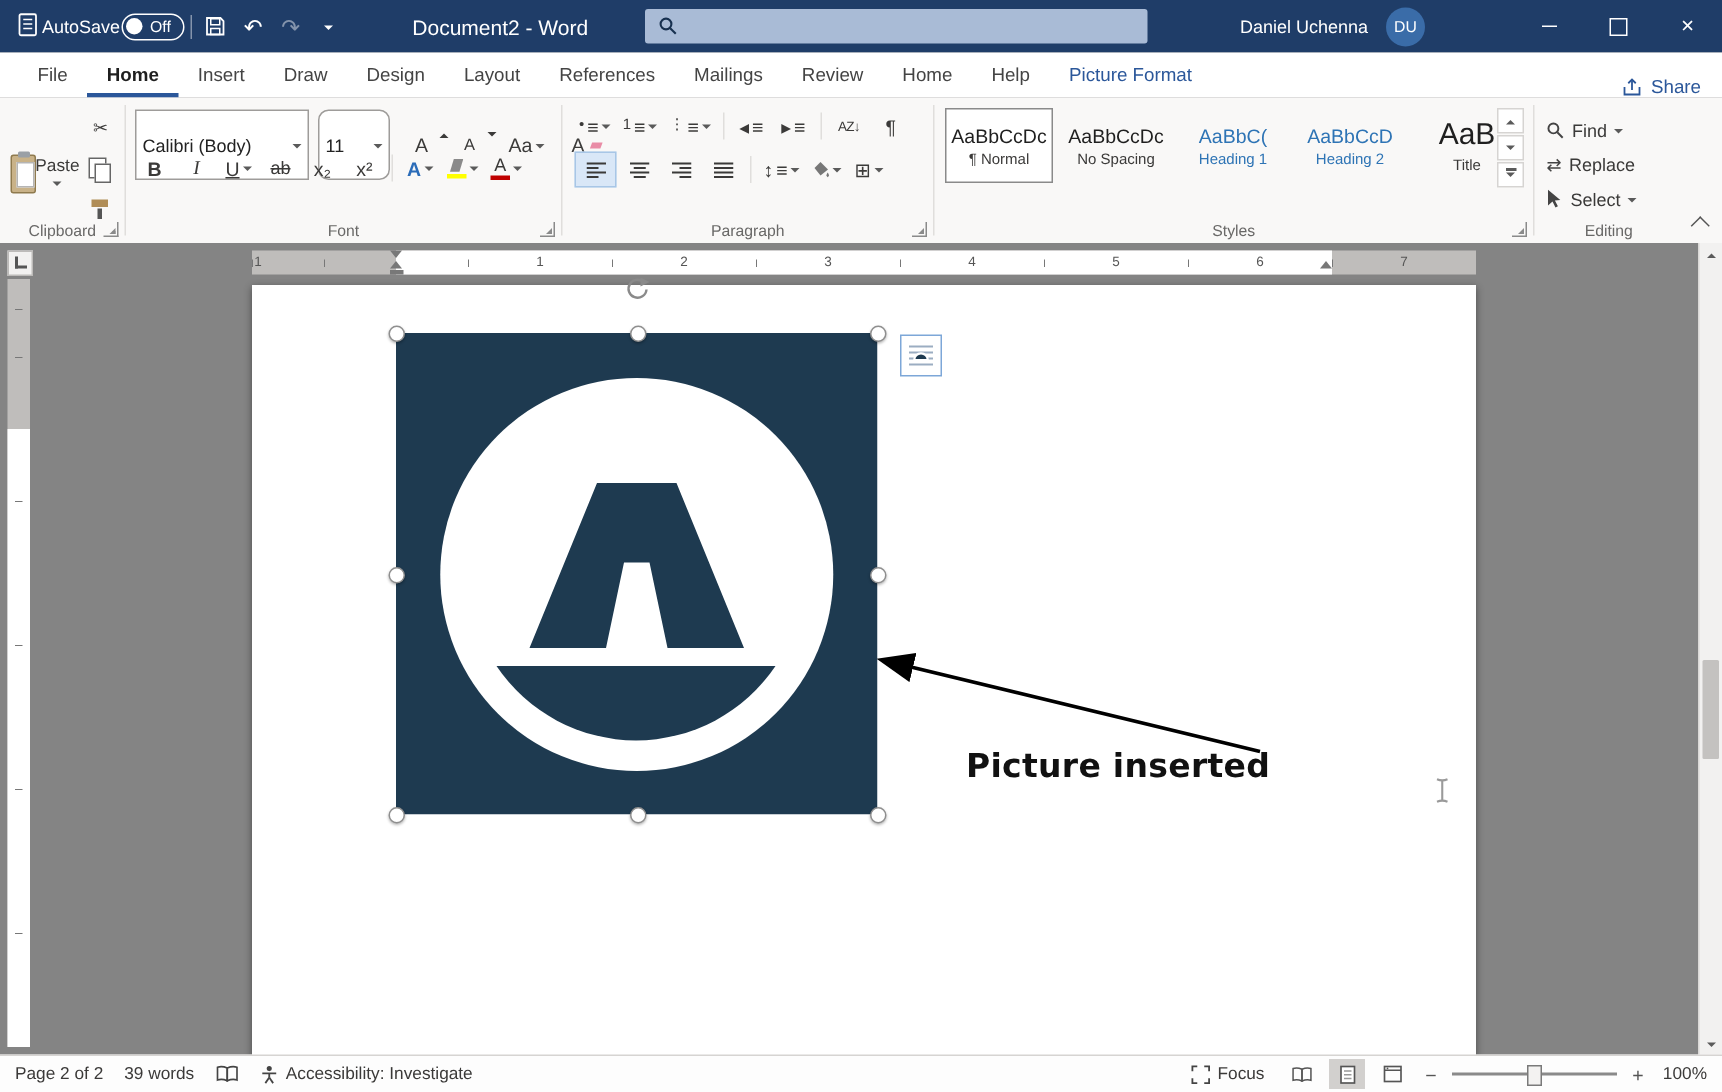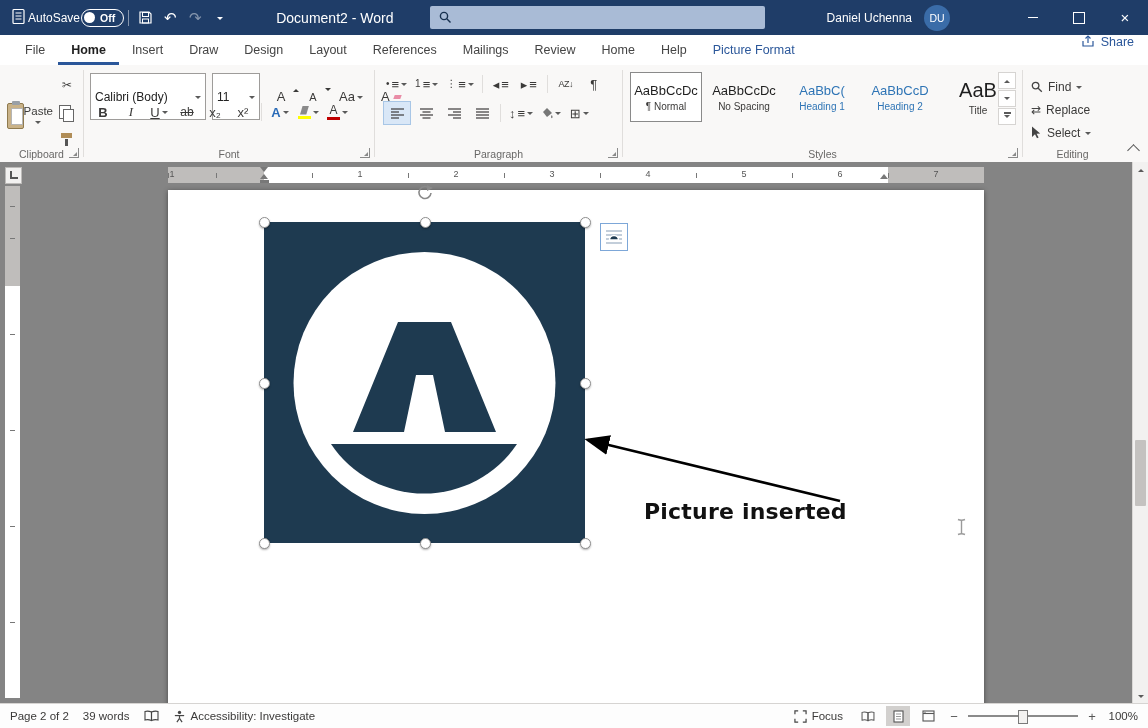--- a/index.html
+++ b/index.html
@@ -5,21 +5,21 @@
   html,body{margin:0;padding:0;}
   body{font-family:"Liberation Sans",sans-serif;}
   .app{position:relative;width:1148px;height:728px;background:#848484;overflow:hidden;font-size:12px;color:#333;}
 
   
   .titlebar{position:absolute;top:0;left:0;right:0;height:35px;background:#1f3d68;color:#fff;display:flex;align-items:center;}
   .tb-left{display:flex;align-items:center;gap:1px;padding-left:10px;}
   .autosave-label{font-size:12px;}
   .toggle{display:flex;align-items:center;gap:5px;border:1px solid #fff;border-radius:9px;height:16px;padding:0 8px 0 2px;}
   .knob{width:11px;height:11px;border-radius:50%;background:#fff;}
-  .toggle .state{font-size:10.5px;color:#fff;font-weight:bold;}
+  .toggle .state{font-size:10.5px;color:#fff;}
   .tb-divider{width:1px;height:16px;background:rgba(255,255,255,.45);margin:0 3px;}
   .tb-btn{width:24px;height:26px;display:flex;align-items:center;justify-content:center;font-size:15px;color:#fff;}
   .tb-btn.dim{opacity:.45;}
   .caret{display:inline-block;width:0;height:0;border:3.5px solid transparent;border-top-color:currentColor;margin-top:4px;}
   .doc-title{margin-left:11px;font-size:14px;white-space:nowrap;color:#fff;padding-left:32px;}
   .search-box{position:absolute;left:430px;top:6px;width:307px;height:23px;background:#a9bbd6;border-radius:2px;display:flex;align-items:center;padding-left:28px;}
   .search-box svg{position:absolute;left:9px;top:5px;}
   .search-input{background:transparent;border:none;outline:none;font-size:12px;color:#17304f;width:260px;font-family:inherit;}
   .search-input::placeholder{color:#17304f;opacity:1;}
   .tb-right{position:absolute;right:0;top:0;height:35px;display:flex;align-items:center;}
@@ -27,21 +27,21 @@
   .avatar{width:26px;height:26px;border-radius:50%;background:#3a6ca8;color:#fff;display:flex;align-items:center;justify-content:center;font-size:10.5px;margin-right:60px;}
   .win-btn{width:46px;height:35px;display:flex;align-items:center;justify-content:center;color:#fff;font-size:15px;}
   .min-glyph{display:block;width:10px;height:1px;background:#fff;}
   .max-glyph{display:block;width:10px;height:10px;border:1px solid #fff;}
 
   
   .tabrow{position:absolute;top:35px;left:0;right:0;height:30px;background:#fff;display:flex;align-items:center;padding-left:12px;}
   .tab{padding:0 13px;height:30px;display:flex;align-items:center;font-size:12.5px;color:#444;}
   .tab.active{color:#1f1f1f;font-weight:bold;box-shadow:inset 0 -3px 0 #2b579a;}
   .tab.contextual{color:#2b579a;}
-  .share-btn{position:absolute;right:14px;top:0;height:30px;display:flex;align-items:flex-start;gap:6px;color:#2b579a;font-size:12.5px;}
+  .share-btn{position:absolute;right:14px;top:0;height:30px;display:flex;align-items:flex-end;gap:6px;color:#2b579a;font-size:12.5px;}
 
   
   .ribbon{position:absolute;top:65px;left:0;right:0;height:97px;background:#f9f8f7;border-bottom:1px solid #d6d4d2;}
   .gsep{position:absolute;top:5px;bottom:5px;width:1px;background:#e0dedc;}
   .group{position:absolute;top:0;height:97px;}
   .group-label{position:absolute;bottom:2px;left:0;right:0;text-align:center;font-size:10.5px;color:#696867;}
   .launcher{position:absolute;right:4px;bottom:4px;width:9px;height:9px;border-right:1px solid #8a8a8a;border-bottom:1px solid #8a8a8a;}
   .launcher::before{content:"";position:absolute;right:1px;bottom:1px;border:2px solid transparent;border-right-color:#8a8a8a;border-bottom-color:#8a8a8a;}
   .rrow{position:absolute;display:flex;align-items:center;gap:2px;}
   .rbtn{display:inline-flex;align-items:center;justify-content:center;height:22px;min-width:20px;padding:0 3px;font-size:13px;color:#3b3a39;gap:2px;}
@@ -235,21 +235,21 @@
       <span class="launcher"></span>
     </div>
     <div class="gsep" style="left:83px;"></div>
 
     <div class="group" style="left:84px;width:290px;">
       <div class="rrow" style="top:8px;left:6px;">
         <span class="combo" style="width:106px;">
           <span>Calibri (Body)</span>
           <span class="caret"></span>
         </span>
-        <span class="combo" style="width:38px;margin-left:4px;">
+        <span class="combo" style="width:38px;margin-left:4px;border-radius:7px;">
           <span>11</span>
           <span class="caret"></span>
         </span>
         <span class="rbtn fx" style="margin-left:6px;">
             <span>A</span>
             <span class="supcaret-up"></span>
           </span>
         <span class="rbtn fx" style="margin-left:4px;">
             <span style="font-size:11px;">A</span>
             <span class="supcaret-dn"></span>

